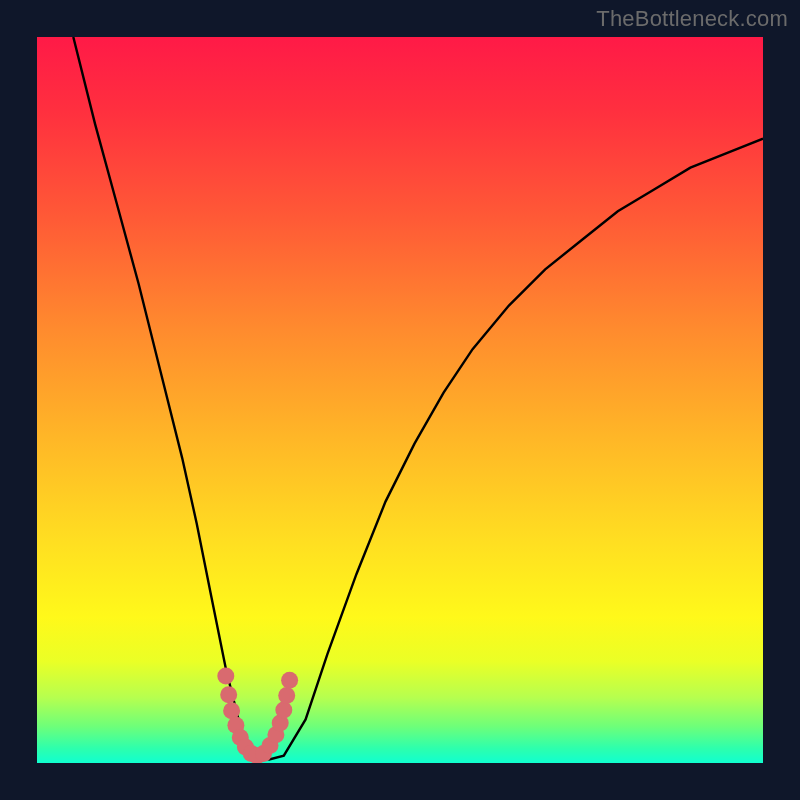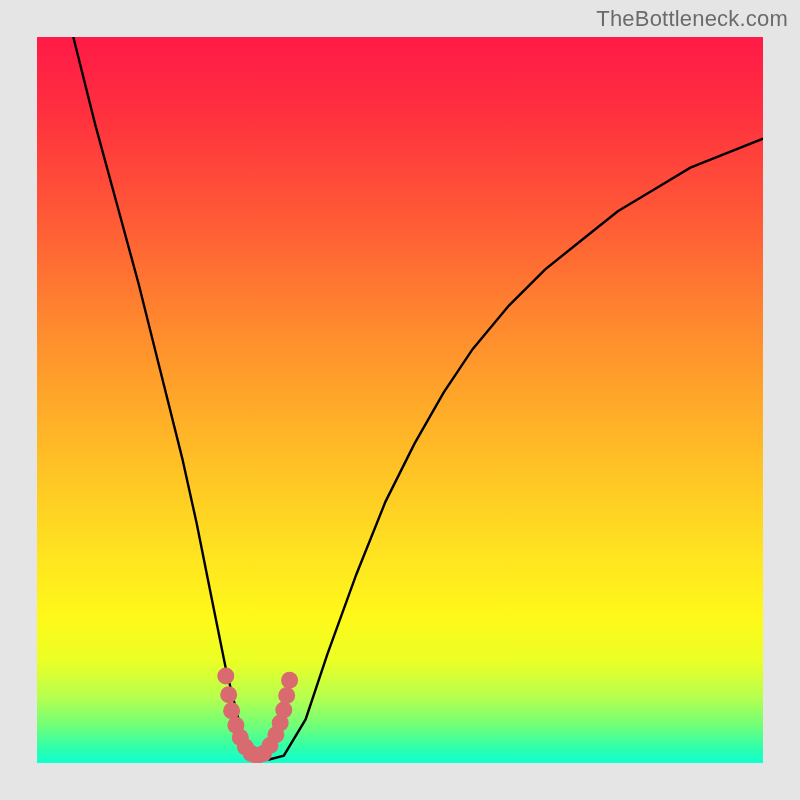--- a/index.html
+++ b/index.html
@@ -10,21 +10,21 @@
     background: #000;
     font-family: Arial, Helvetica, sans-serif;
     overflow: hidden;
   }
   .frame {
     position: absolute;
     left: 0;
     top: 0;
     width: 800px;
     height: 800px;
-    background: #e5e5e5;
+    background: #0f172a;
   }
   .plot {
     position: absolute;
     left: 37px;
     top: 37px;
     width: 726px;
     height: 726px;
     background: linear-gradient(
       to bottom,
       #ff1a47 0%,

